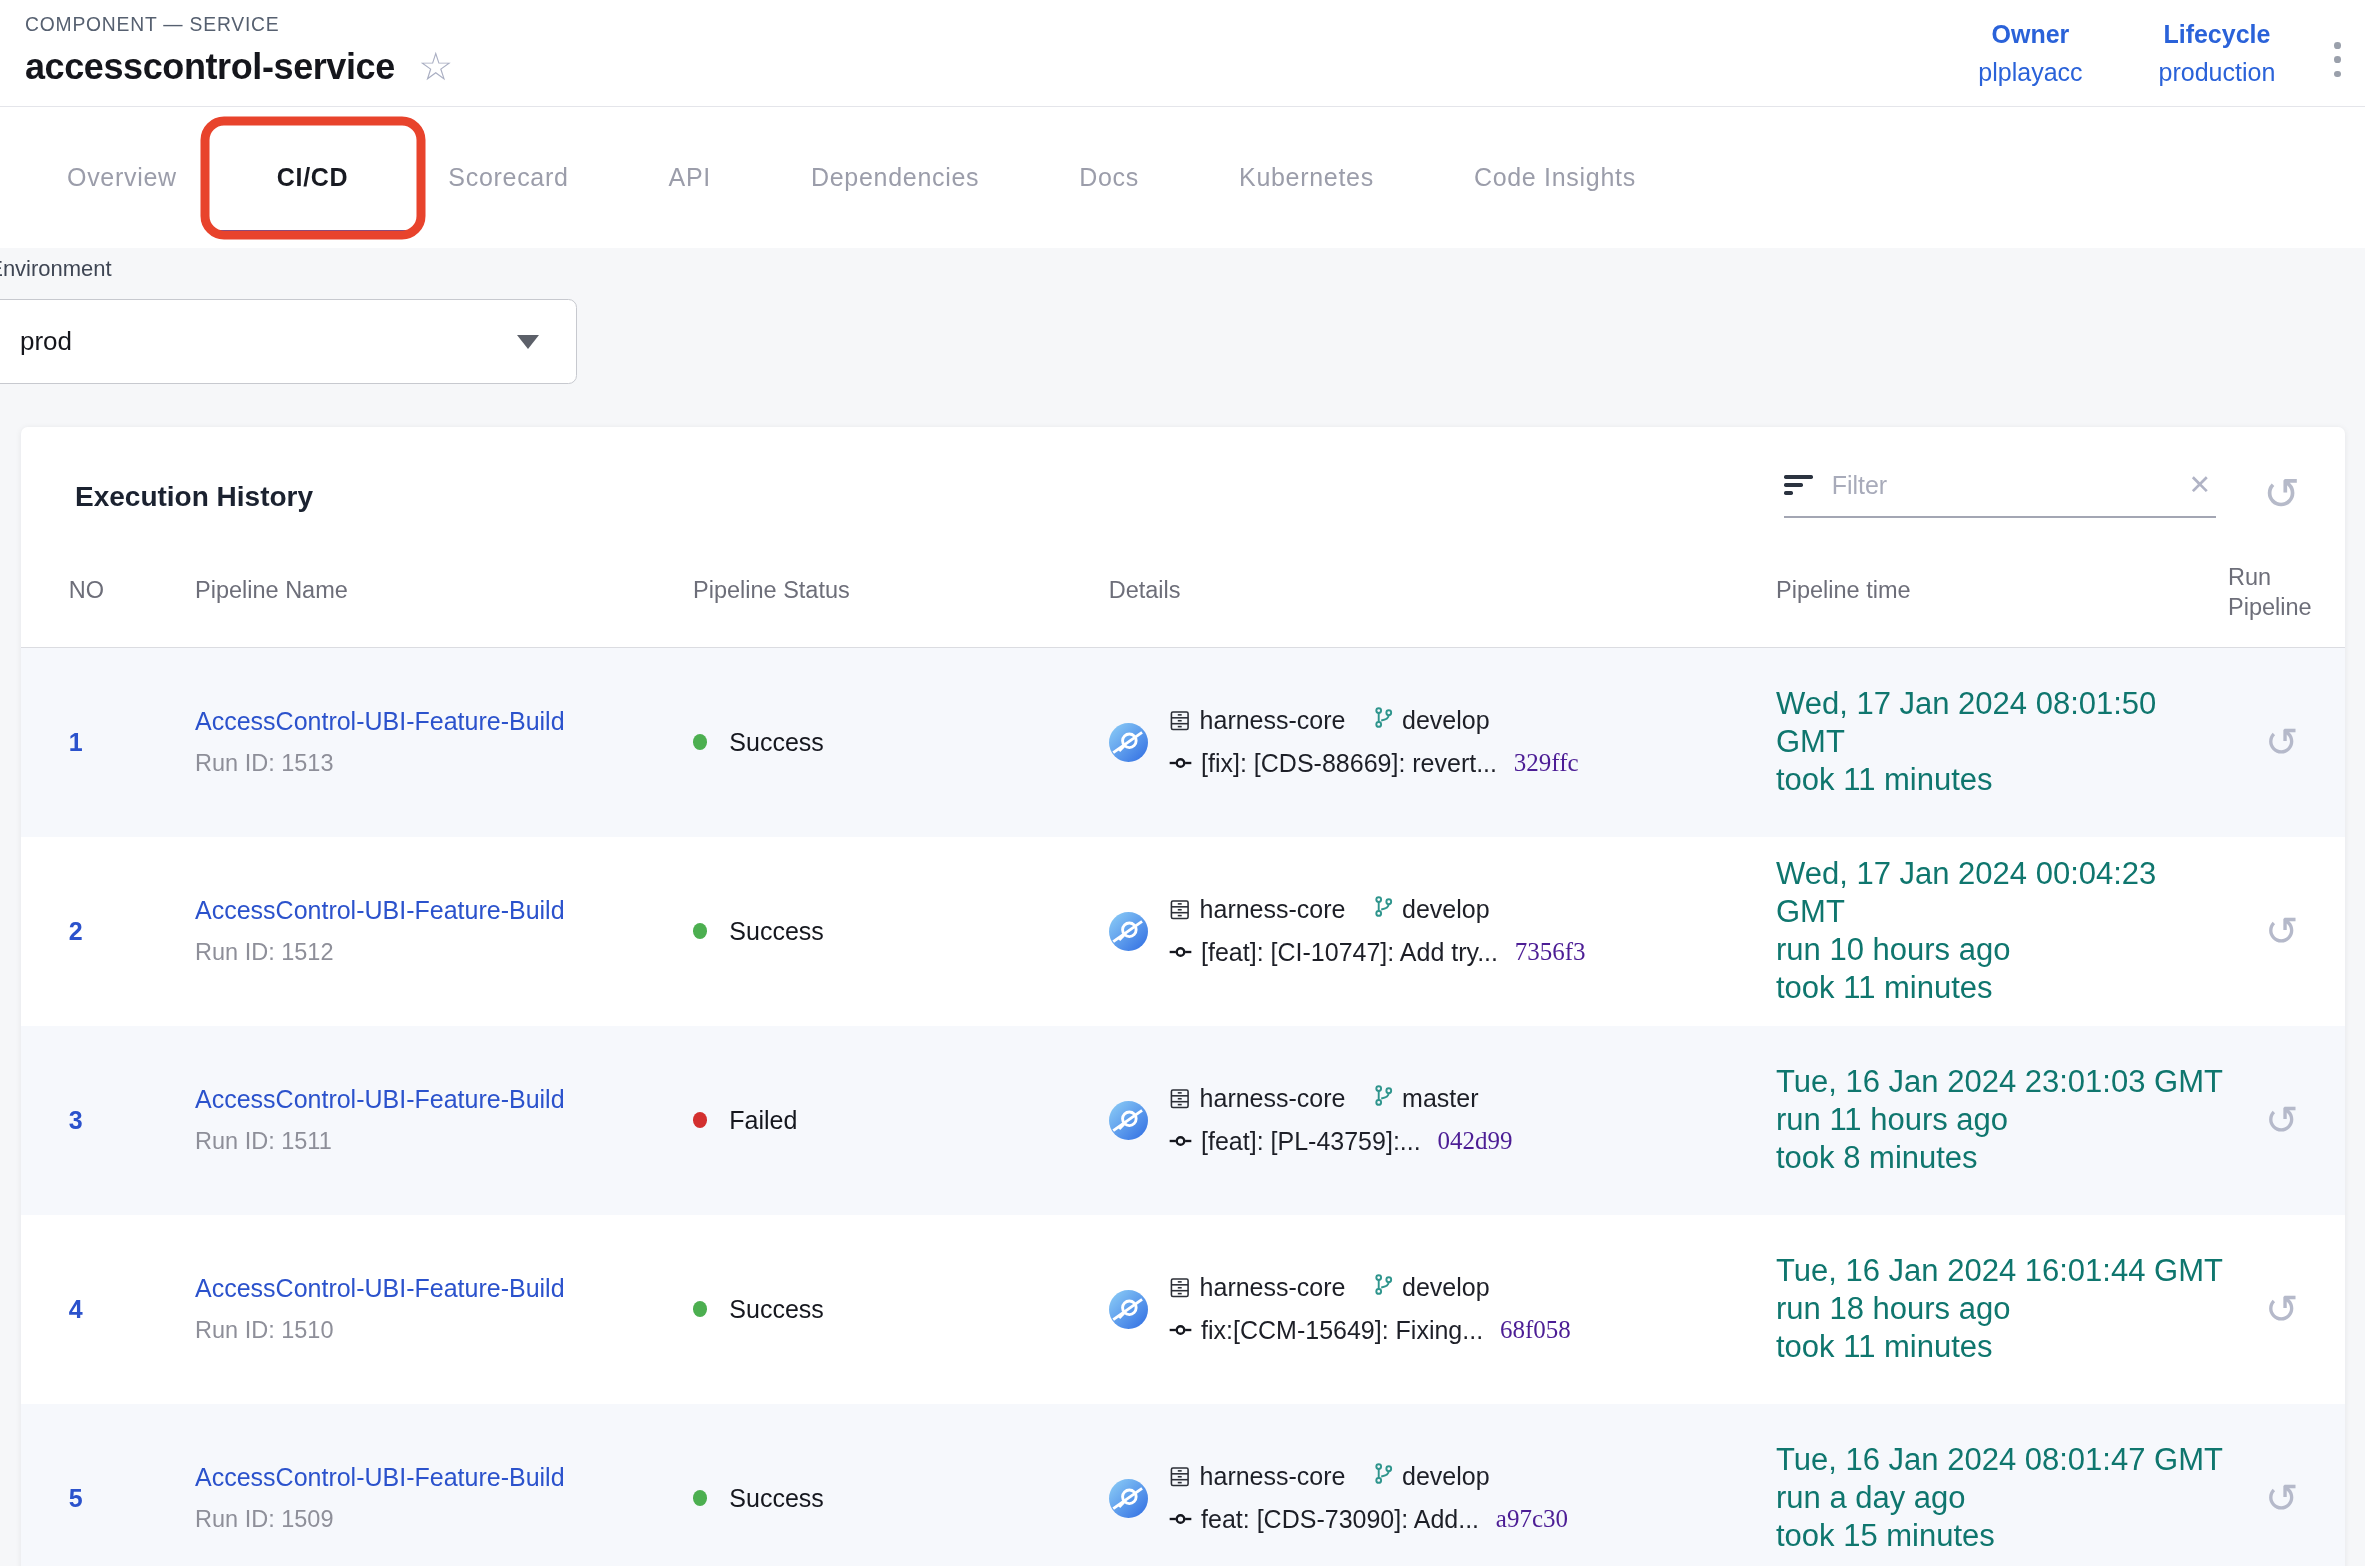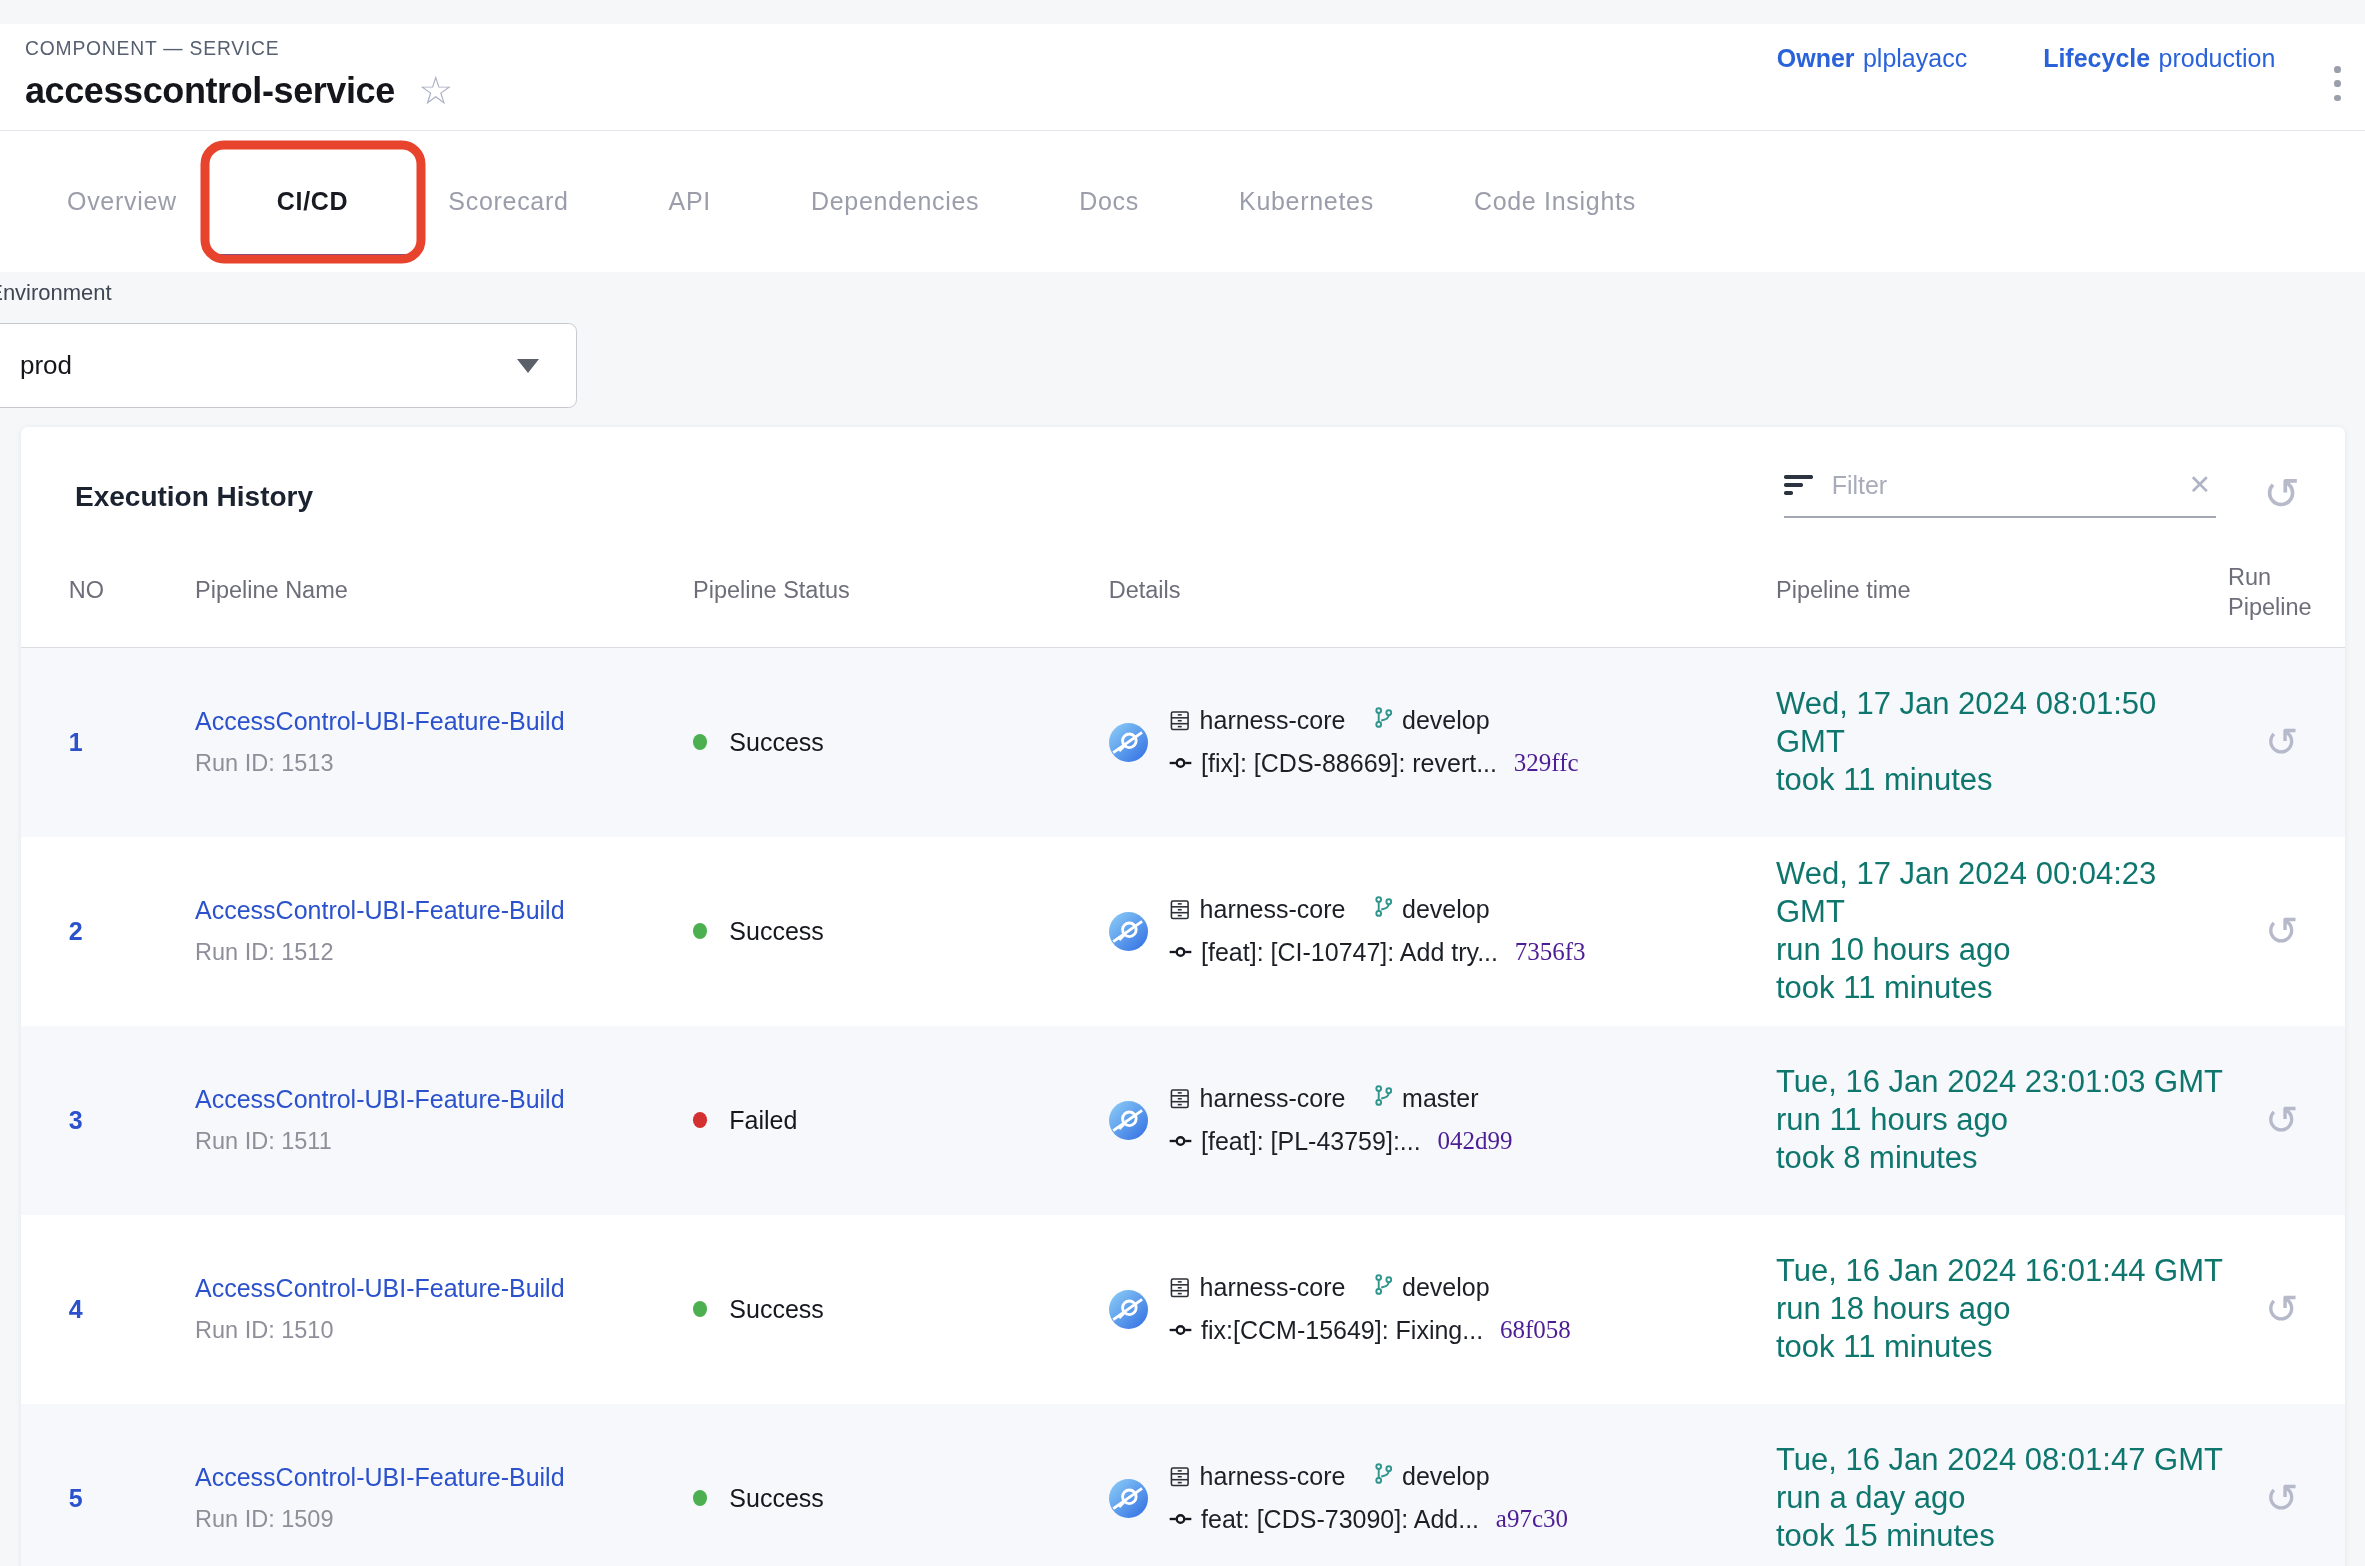--- a/index.html
+++ b/index.html
@@ -1,27 +1,27 @@
 <!DOCTYPE html>
 <html style="font-size:13.5px"><head>
 <meta charset="utf-8">
 <style>
   * { margin:0; padding:0; box-sizing:border-box; }
   html,body { width:2366px; height:1567px; overflow:hidden; }
   body { font-family:"Liberation Sans", sans-serif; background:#f6f7f9; position:relative; }
 
   
   .top-header { background:#fff; height:107px; border-bottom:1.7px solid #e4e5ea;
-    display:flex; justify-content:space-between; padding:13.5px 25px 0 25px;margin-top:24px; }
+    display:flex; justify-content:space-between; padding:13.5px 25px 0 25px; }
   .kind { font-size:19.3px; color:#566070; letter-spacing:0.8px; font-weight:500; }
   .title-row { display:flex; align-items:center; gap:23.5px; margin-top:10px; }
   .page-title { font-size:36px; font-weight:700; color:#15161c; letter-spacing:-0.4px; }
   .star { font-size:39px; color:#a9aec2; line-height:1; cursor:pointer; }
   .header-right { display:flex; gap:76px; padding-top:6.7px; }
-  .meta-block { display:flex; flex-direction:row; gap:8.4px; }
+  .meta-block { display:flex; flex-direction:column; gap:8.4px;align-items:center; }
   .meta-label { font-size:25px; font-weight:700; color:#2a62d9; }
   .meta-value { font-size:25px; color:#2a62d9; cursor:pointer; }
   .kebab { display:flex; flex-direction:column; gap:7.6px; padding-top:22px; margin-left:-17px; cursor:pointer; }
   .kebab i { width:6.7px; height:6.7px; border-radius:50%; background:#9aa0ab; }
 
   
   .tab-bar { background:#fff; height:141px; display:flex; align-items:stretch; padding-left:17px; }
   .tab { position:relative; display:flex; align-items:center; padding:0 50px;
     font-size:25px; color:#9b9daa; letter-spacing:0.7px; cursor:pointer; }
   .tab .underline { display:none; }

